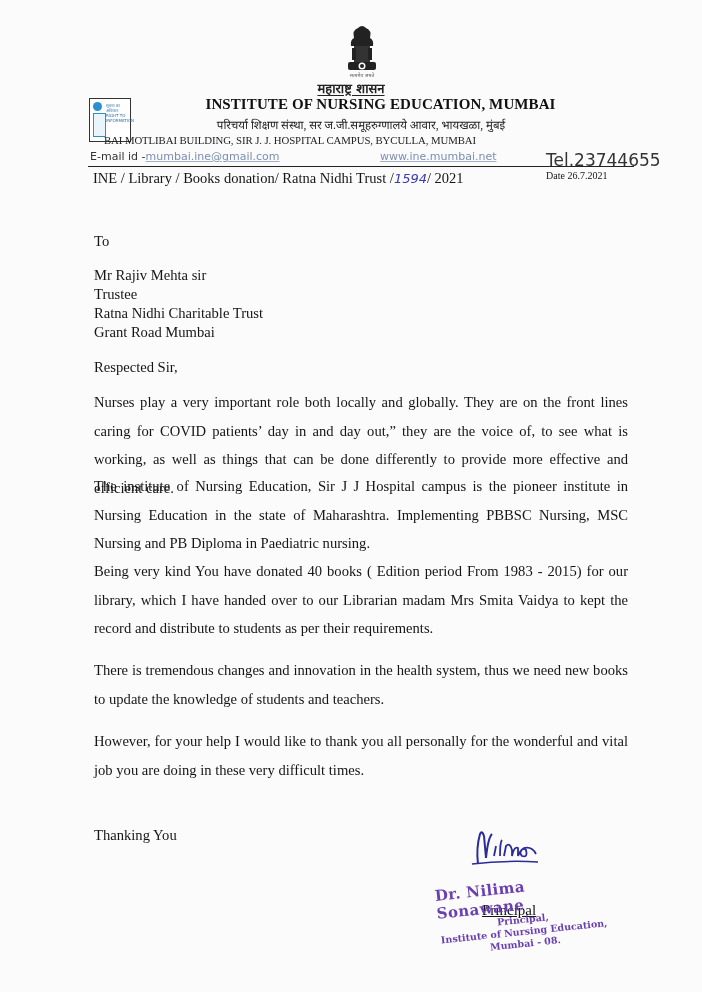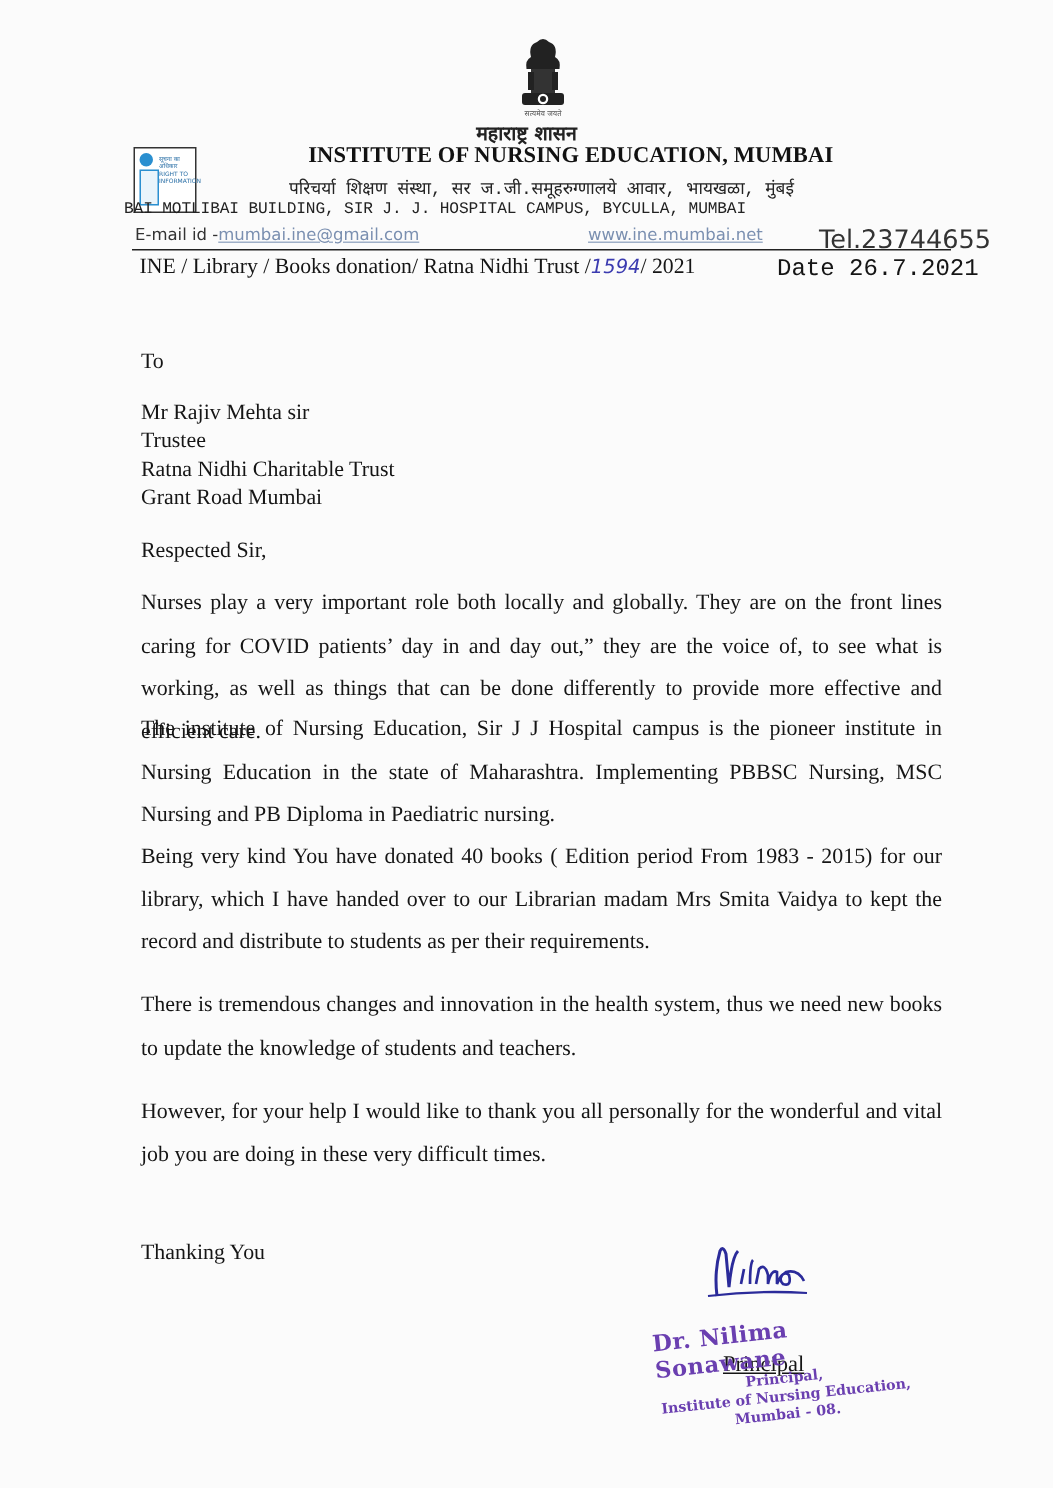--- a/index.html
+++ b/index.html
@@ -19,21 +19,21 @@
   .emblem svg { width: 44px; height: 60px; display: block; }
   .motto {
     left: 330px; top: 72px; width: 64px; text-align: center;
     font-size: 5px; color: #555; font-family: "DejaVu Sans", sans-serif;
   }
   .govt {
     left: 0; width: 702px; top: 79px; text-align: center;
     font-family: "DejaVu Sans", sans-serif;
     font-size: 13px; font-weight: bold; color: #222;
   }
-  .govt span { text-underline-offset: 2px; }
+  .govt span { text-decoration: underline; text-underline-offset: 2px; }
   .rti-logo {
     left: 89px; top: 98px; width: 42px; height: 44px;
     border: 1.5px solid #333; background: #fff;
     box-sizing: border-box;
   }
   .rti-logo .head {
     position: absolute; left: 3px; top: 3px; width: 9px; height: 9px;
     border-radius: 50%; background: #2a8fd0;
   }
   .rti-logo .doc {
@@ -46,47 +46,47 @@
     font-family: "DejaVu Sans", sans-serif;
   }
   .inst-title {
     left: 0; width: 661px; padding-left: 20px; box-sizing: border-box;
     top: 96px; text-align: center;
     font-size: 15px; font-weight: bold; letter-spacing: 0.1px; color: #111; margin-left: 40px;
   }
   .inst-marathi {
     left: 0; width: 702px; padding-left: 20px; box-sizing: border-box;
     top: 117px; text-align: center;
-    font-family: Liberation Mono, monospace; font-size: 11.5px; color: #222;
+    font-family: Liberation Serif, serif; font-size: 11.5px; color: #222;
   }
   .inst-address {
     left: 0; width: 560px; padding-left: 20px; box-sizing: border-box;
     top: 134px; text-align: center;
-    font-family: Liberation Mono, monospace; font-size: 10.8px; color: #222;
+    font-family: Liberation Serif, serif; font-size: 10.8px; color: #222;
     letter-spacing: -0.1px;
   }
   .contact-email {
     left: 90px; top: 150px; font-family: "DejaVu Sans", sans-serif; font-size: 11px; color: #333;
   }
   .contact-email a, .contact-web a { color: #7a8fb0; text-decoration: underline; text-decoration-color: #9fb0c8; }
   .contact-web {
-    left: 380px; top: 150px; font-family: "DejaVu Sans", sans-serif; font-size: 11px; color: #7a8fb0; margin-left: 12px;
+    left: 380px; top: 150px; font-family: "DejaVu Sans", sans-serif; font-size: 11px; color: #7a8fb0;
   }
   .contact-tel {
     left: 546px; top: 150px; font-family: "DejaVu Sans", sans-serif; font-size: 17px; color: #333;
   }
   .rule {
     left: 88px; top: 166px; width: 546px; height: 0; border-top: 1.5px solid #222;
   }
   .ref {
     left: 93px; top: 170px; font-size: 14.5px; color: #151515;
   }
   .ref .hand { font-family: "DejaVu Sans", sans-serif; color: #3b3bb0; font-size: 13px; font-style: italic; }
   .date {
-    left: 518px; top: 170px; font-size: 16px; font-family: Liberation Mono, monospace;
+    left: 546px; top: 170px; font-size: 10px;
   }
   
   .line { left: 94px; font-size: 14.6px; white-space: nowrap; }
   .para {
     left: 94px; width: 534px; font-size: 14.6px; line-height: 28.5px;
     text-align: justify;
   }
   
   .signature {
     left: 466px; top: 828px; width: 80px; height: 40px;

